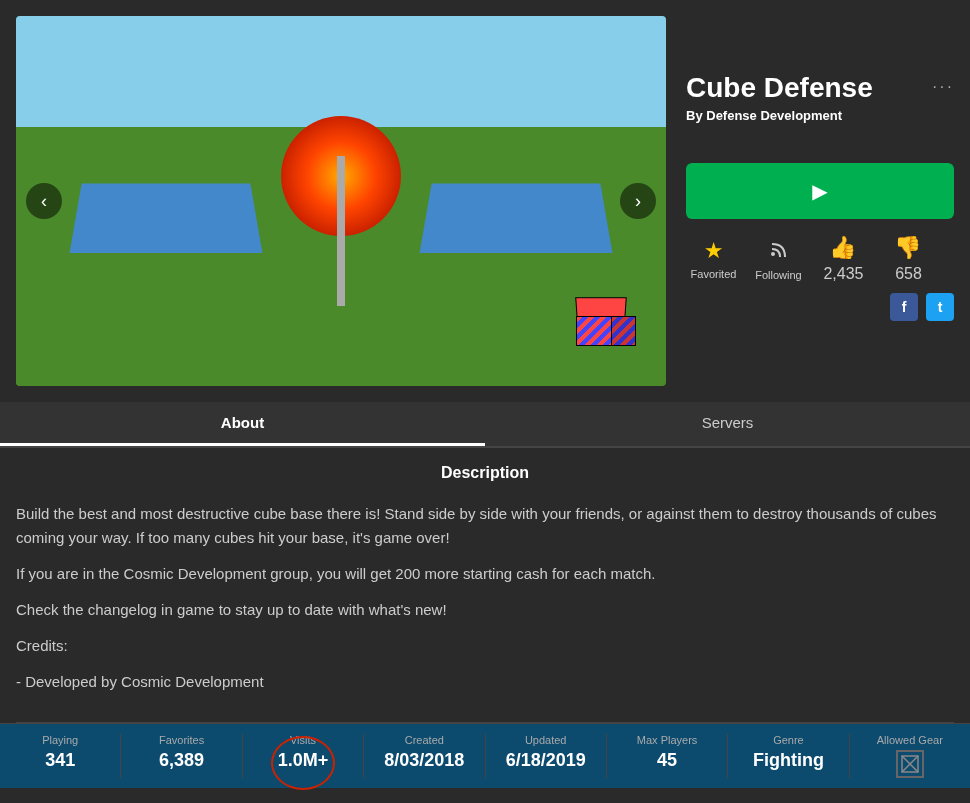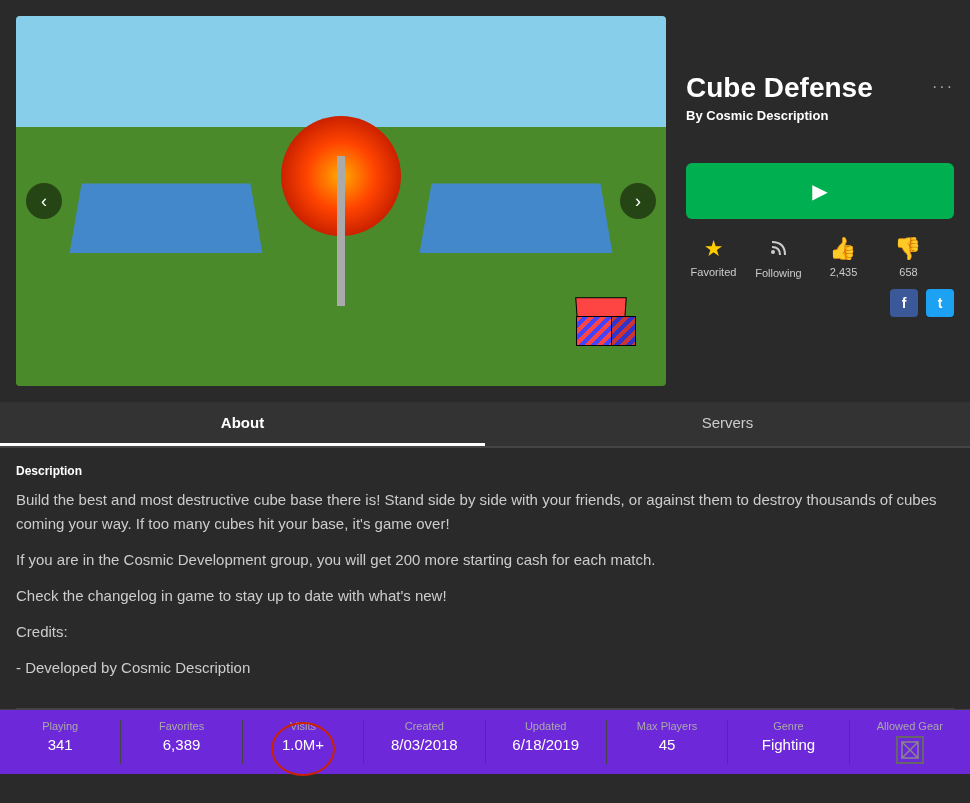--- a/index.html
+++ b/index.html
@@ -209,21 +209,21 @@
       font-size: 22px;
       color: #ccc;
     }
     .action-icon.active { color: #ffcc00; }
     .action-label {
       font-size: 11px;
       color: #ccc;
       text-align: center;
     }
     .action-count {
-      font-size: 11px;
+      font-size: 16px;
       color: #ccc;
       text-align: center;
     }
     .thumbs-up { color: #ccc; font-size: 22px; }
     .thumbs-down { color: #ccc; font-size: 22px; }
 
     .social-row {
       display: flex;
       gap: 8px;
       margin-top: 10px;
@@ -265,56 +265,57 @@
       font-weight: bold;
       border-bottom: 3px solid #fff;
     }
 
     
     .content-area {
       background: #2a2a2a;
       padding: 16px;
     }
     .section-title {
-      font-size: 12px;
-      font-weight: bold;
-      color: #fff;
-      margin-bottom: 10px;
+      font-size: 16px;
+      font-weight: bold;
+      color: #fff;
+      margin-bottom: 20px;
+      text-align: center;
     }
     .description-text {
       font-size: 15px;
       color: #ccc;
       line-height: 1.6;
       margin-bottom: 12px;
     }
 
     
     .stats-bar {
-      background: #6d28d9;
+      background: #0c4a6e;
       display: flex;
       padding: 10px 0;
       border-top: 1px solid #444;
       position: relative;
     }
     .stat-item {
       flex: 1;
       display: flex;
       flex-direction: column;
       align-items: center;
       gap: 4px;
       border-right: 1px solid #444;
     }
     .stat-item:last-child { border-right: none; }
     .stat-label {
       font-size: 11px;
       color: #aaa;
     }
     .stat-value {
-      font-size: 15px;
-      font-weight: normal;
+      font-size: 18px;
+      font-weight: bold;
       color: #fff;
     }
     .visits-circle {
       position: relative;
     }
     .visits-circle::after {
       content: '';
       position: absolute;
       top: -14px;
       left: 50%;
@@ -364,21 +365,21 @@
     <button class="carousel-btn carousel-btn-prev">‹</button>
     <button class="carousel-btn carousel-btn-next">›</button>
   </div>
 
   <div class="game-info">
     <div class="game-title-row">
       <div class="game-title">Cube Defense</div>
       <div class="options-dots">···</div>
     </div>
     <div class="game-creator">
-      <span>By</span>&nbsp;<span style="font-weight:bold;color:#fff;cursor:pointer;">Cosmic Description</span>
+      <span>By</span>&nbsp;<span style="font-weight:bold;color:#fff;cursor:pointer;">Defense Development</span>
     </div>
 
     <button class="play-btn">
       <span>▶</span>
     </button>
 
     <div class="action-row">
       <div class="action-item">
         <span class="action-icon active">★</span>
         <span class="action-label">Favorited</span>
@@ -422,21 +423,21 @@
     <span>Servers</span>
   </div>
 </div>
 
 <div class="content-area">
   <div class="section-title">Description</div>
   <p class="description-text">Build the best and most destructive cube base there is! Stand side by side with your friends, or against them to destroy thousands of cubes coming your way. If too many cubes hit your base, it's game over!</p>
   <p class="description-text">If you are in the Cosmic Development group, you will get 200 more starting cash for each match.</p>
   <p class="description-text">Check the changelog in game to stay up to date with what's new!</p>
   <p class="description-text">Credits:</p>
-  <p class="description-text">- Developed by Cosmic Description</p>
+  <p class="description-text">- Developed by Cosmic Development</p>
 </div>
 
 <div class="separator-line"></div>
 
 <div class="stats-bar" id="stats-bar">
 <div class="stat-item">
       <div class="stat-label">Playing</div>
       <div class="stat-value">341</div>
     </div>
     <div class="stat-item">

